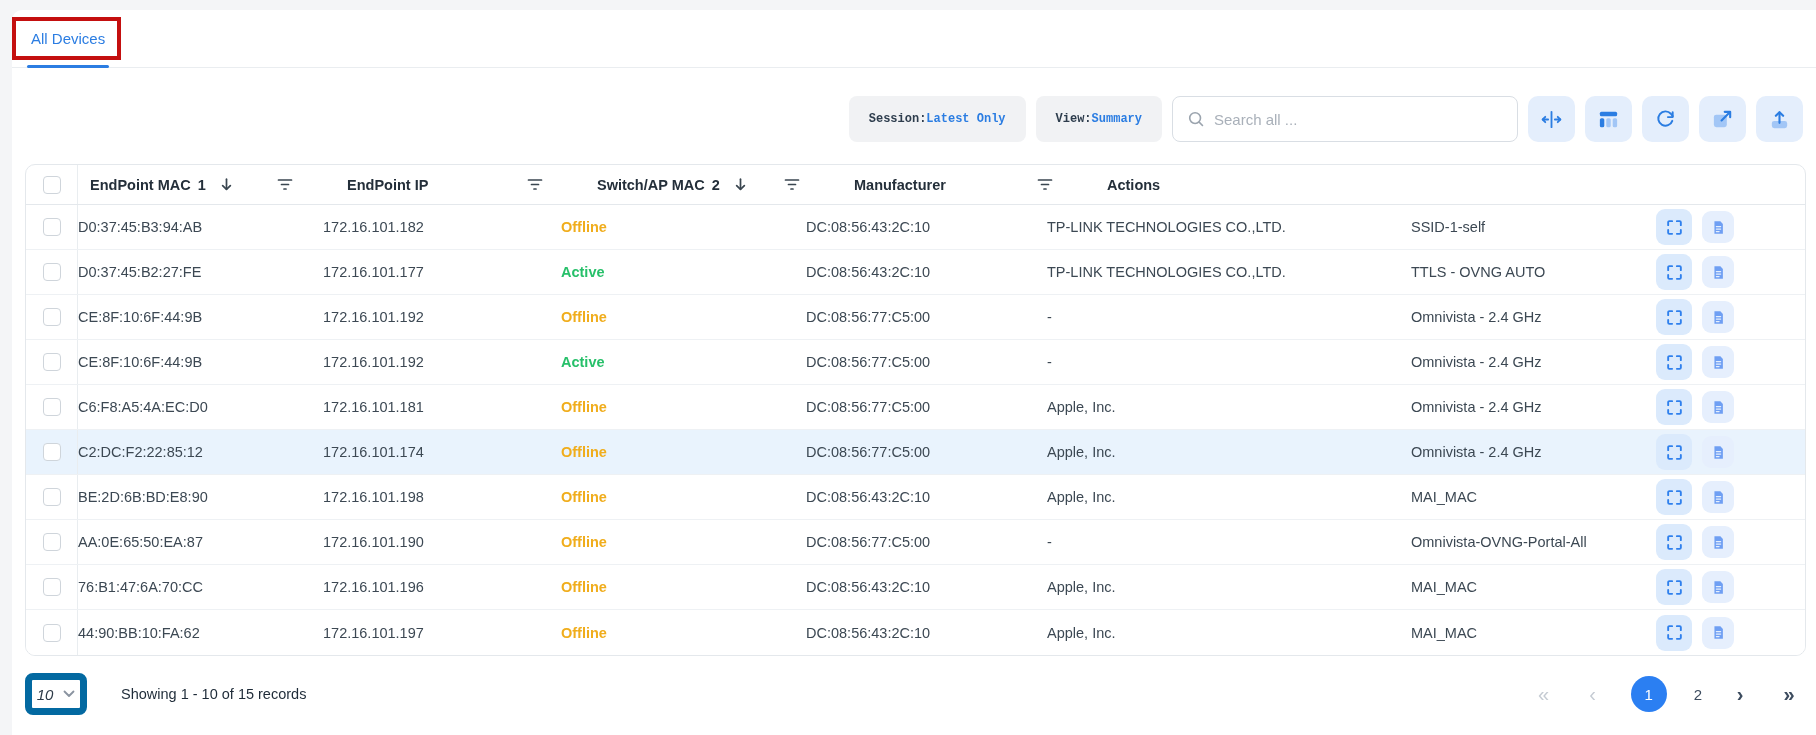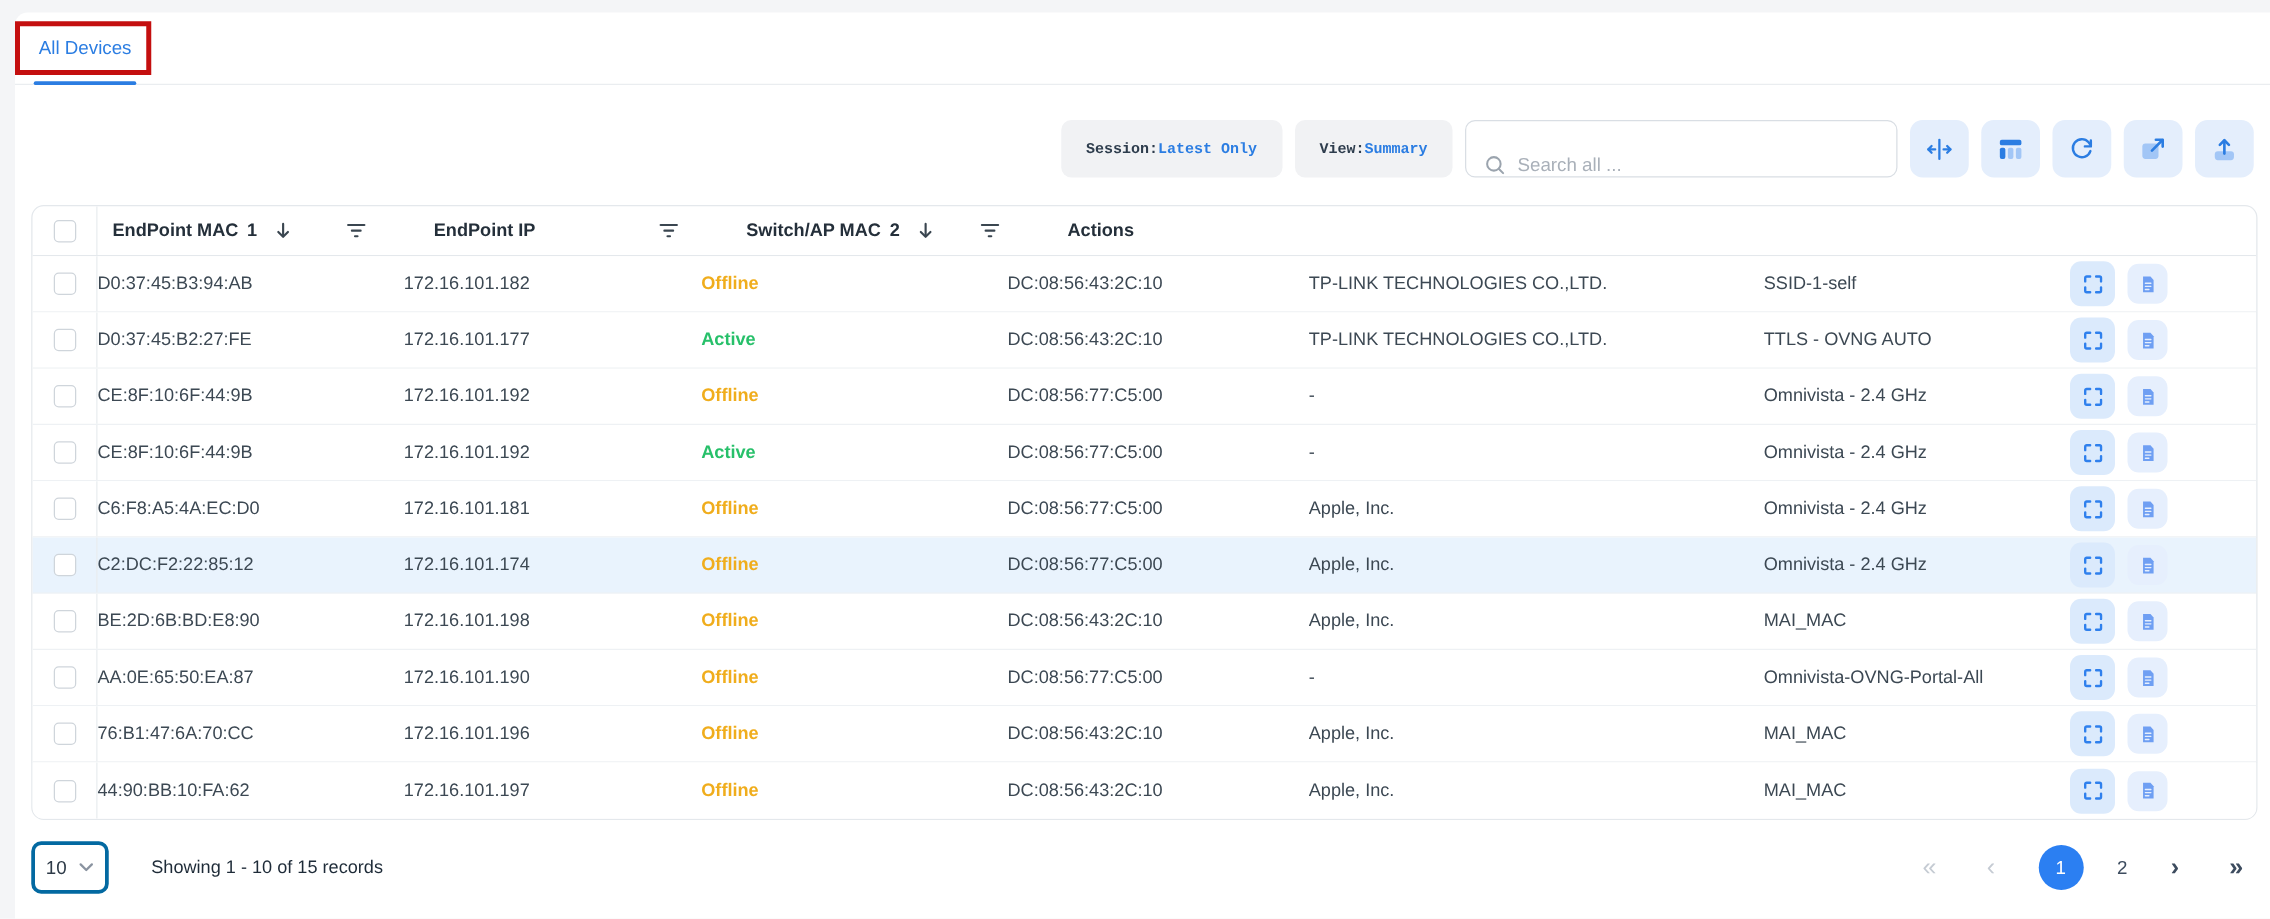--- a/index.html
+++ b/index.html
@@ -40,21 +40,21 @@
     gap:10px; padding:28px 13px 0 0;
   }
   .chip {
     display:flex; align-items:center; height:46px; padding:0 20px;
     background:#f1f2f4; border:none; border-radius:8px;
     font-size:12px; font-weight:700; color:#2e3d4d;
     font-family:Liberation Mono, monospace; cursor:pointer; white-space:nowrap;
   }
   .chip .blue { color:#2b7de2; }
   .searchbox {
-    display:flex; align-items:flex-end; width:346px; height:46px;
+    display:flex; align-items:center; width:346px; height:46px;
     border:1px solid #d9dee4; border-radius:8px; background:#fff;
     padding:0 14px; gap:9px;
   }
   .searchbox input {
     border:none; outline:none; flex:1; font-size:15px; color:#3a4650;
     font-family:inherit; background:transparent;
   }
   .searchbox input::placeholder { color:#a9b0b9; }
   .iconbtn {
     width:47px; height:46px; border:none; border-radius:10px;
@@ -105,22 +105,22 @@
   }
   .act-doc {
     width:32px; height:32px; border-radius:9px; background:#e6effd;
     border:none; display:flex; align-items:center; justify-content:center; cursor:pointer;
   }
 
   
   .tfooter { display:flex; align-items:center; margin:16px 16px 0 13px; height:44px; }
   .pagesize {
     display:flex; align-items:center; justify-content:center; gap:10px;
-    width:62px; height:42px; border:3px solid #0369a1; border-radius:8px;
-    font-size:15px; color:#2e3b48; background:#fff; cursor:pointer;
+    width:62px; height:42px; border:7px solid #0369a1; border-radius:8px;
+    font-size:15px; color:#2e3b48; background:#fff; cursor:pointer;font-style:italic;
   }
   .showing { margin-left:34px; font-size:14.5px; color:#1e2b38; }
   .pagination { margin-left:auto; display:flex; align-items:center; gap:27px; }
   .pg {
     display:flex; align-items:center; justify-content:center;
     min-width:22px; cursor:pointer; font-size:20px; line-height:1;
   }
   .pg.dis { color:#c5cbd3; }
   .pg.en  { color:#3d4c5f; font-weight:700; }
   .pg-num { font-size:15px; color:#3d4c5f; cursor:pointer; }
@@ -251,20 +251,30 @@
         </span>
         <span class="filter">
           <svg width="16" height="13" viewBox="0 0 16 13" fill="none" stroke="#3a4650" stroke-width="1.7" stroke-linecap="round">
               <path d="M1.5 2h13"></path>
               <path d="M4.5 6.5h7"></path>
               <path d="M7 11h2"></path>
             </svg>
         </span>
       </div>
       <div class="hcell">
+        <span>Manufacturer</span>
+        <span class="filter">
+          <svg width="16" height="13" viewBox="0 0 16 13" fill="none" stroke="#3a4650" stroke-width="1.7" stroke-linecap="round">
+              <path d="M1.5 2h13"></path>
+              <path d="M4.5 6.5h7"></path>
+              <path d="M7 11h2"></path>
+            </svg>
+        </span>
+      </div>
+      <div class="hcell">
         <span>Actions</span>
       </div>
     </div>
     <div>
   <div class="trow">
     <div class="cb-cell">
       <span class="checkbox"></span>
     </div>
     <div class="cell">D0:37:45:B3:94:AB</div>
     <div class="cell">172.16.101.182</div>

